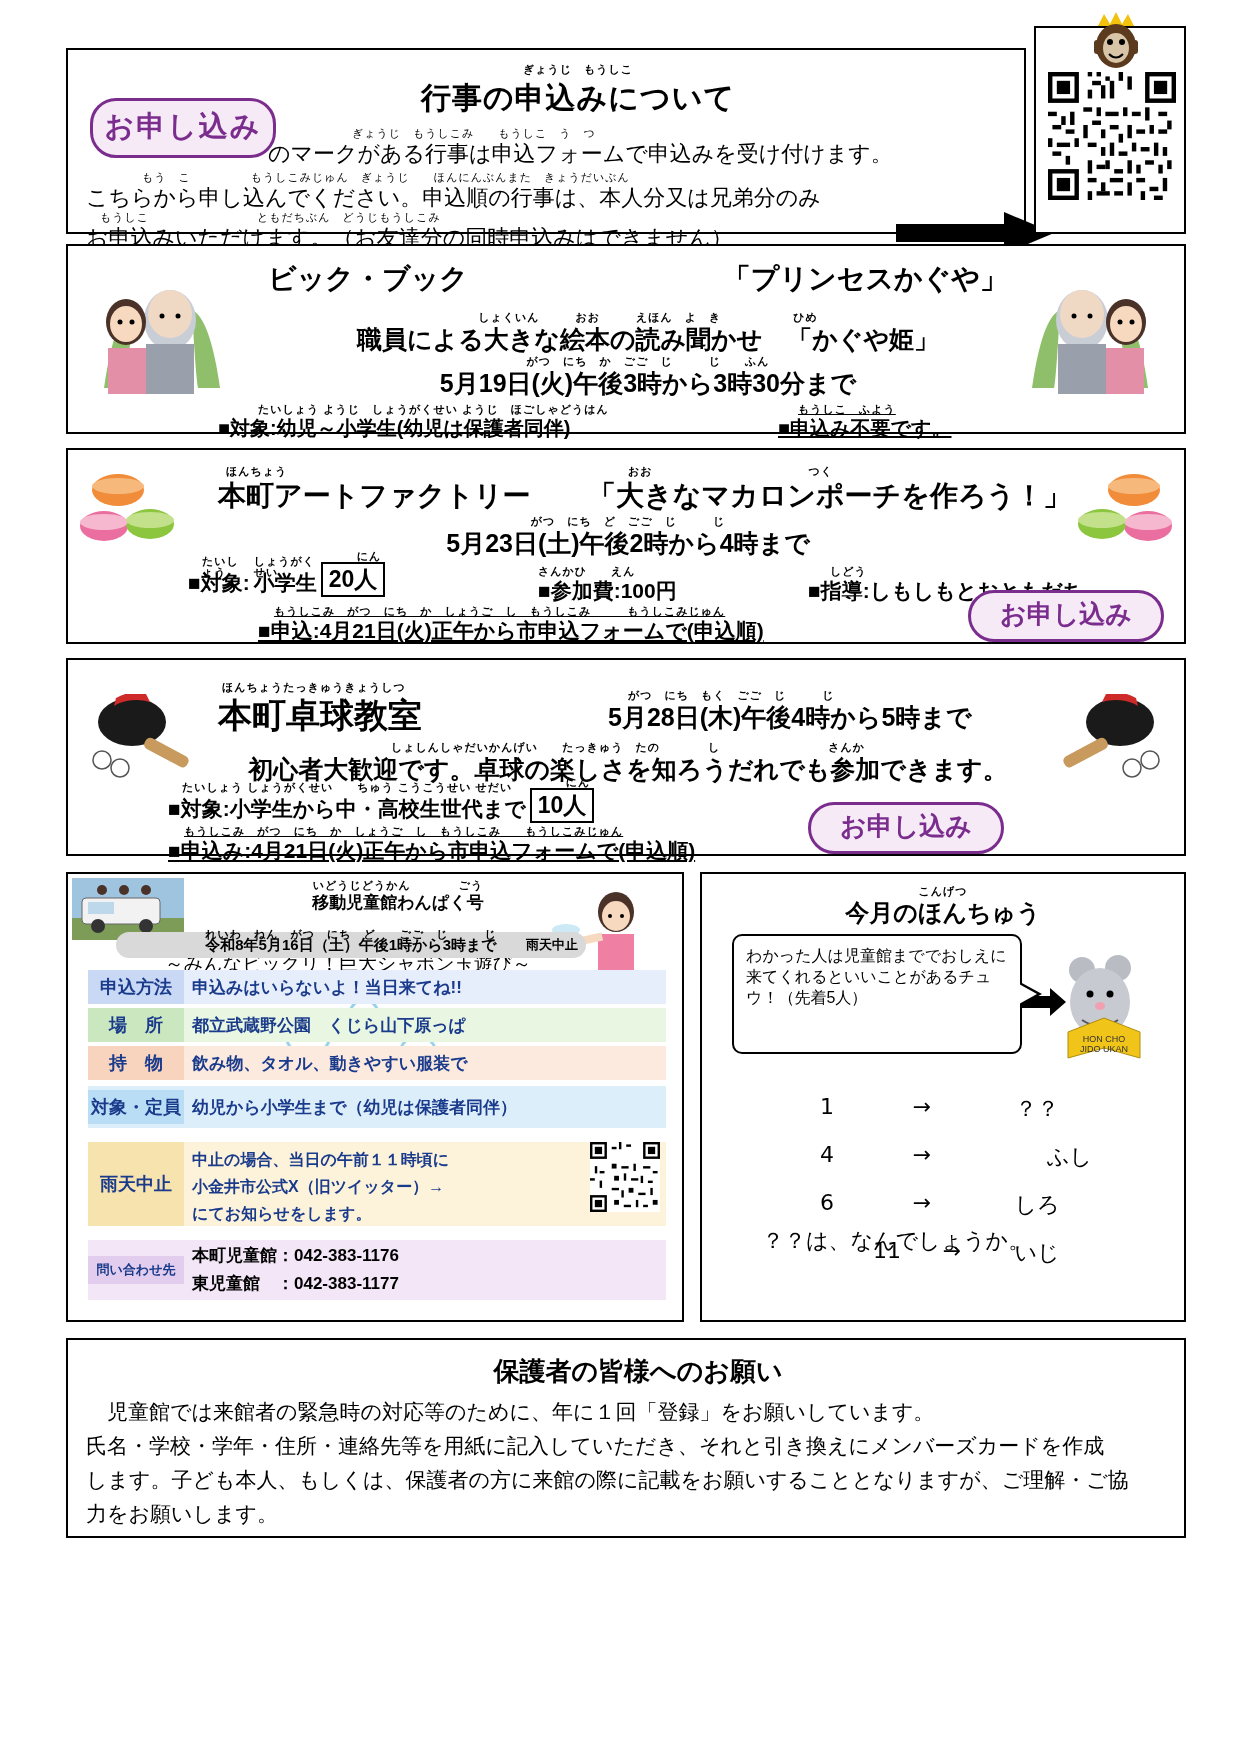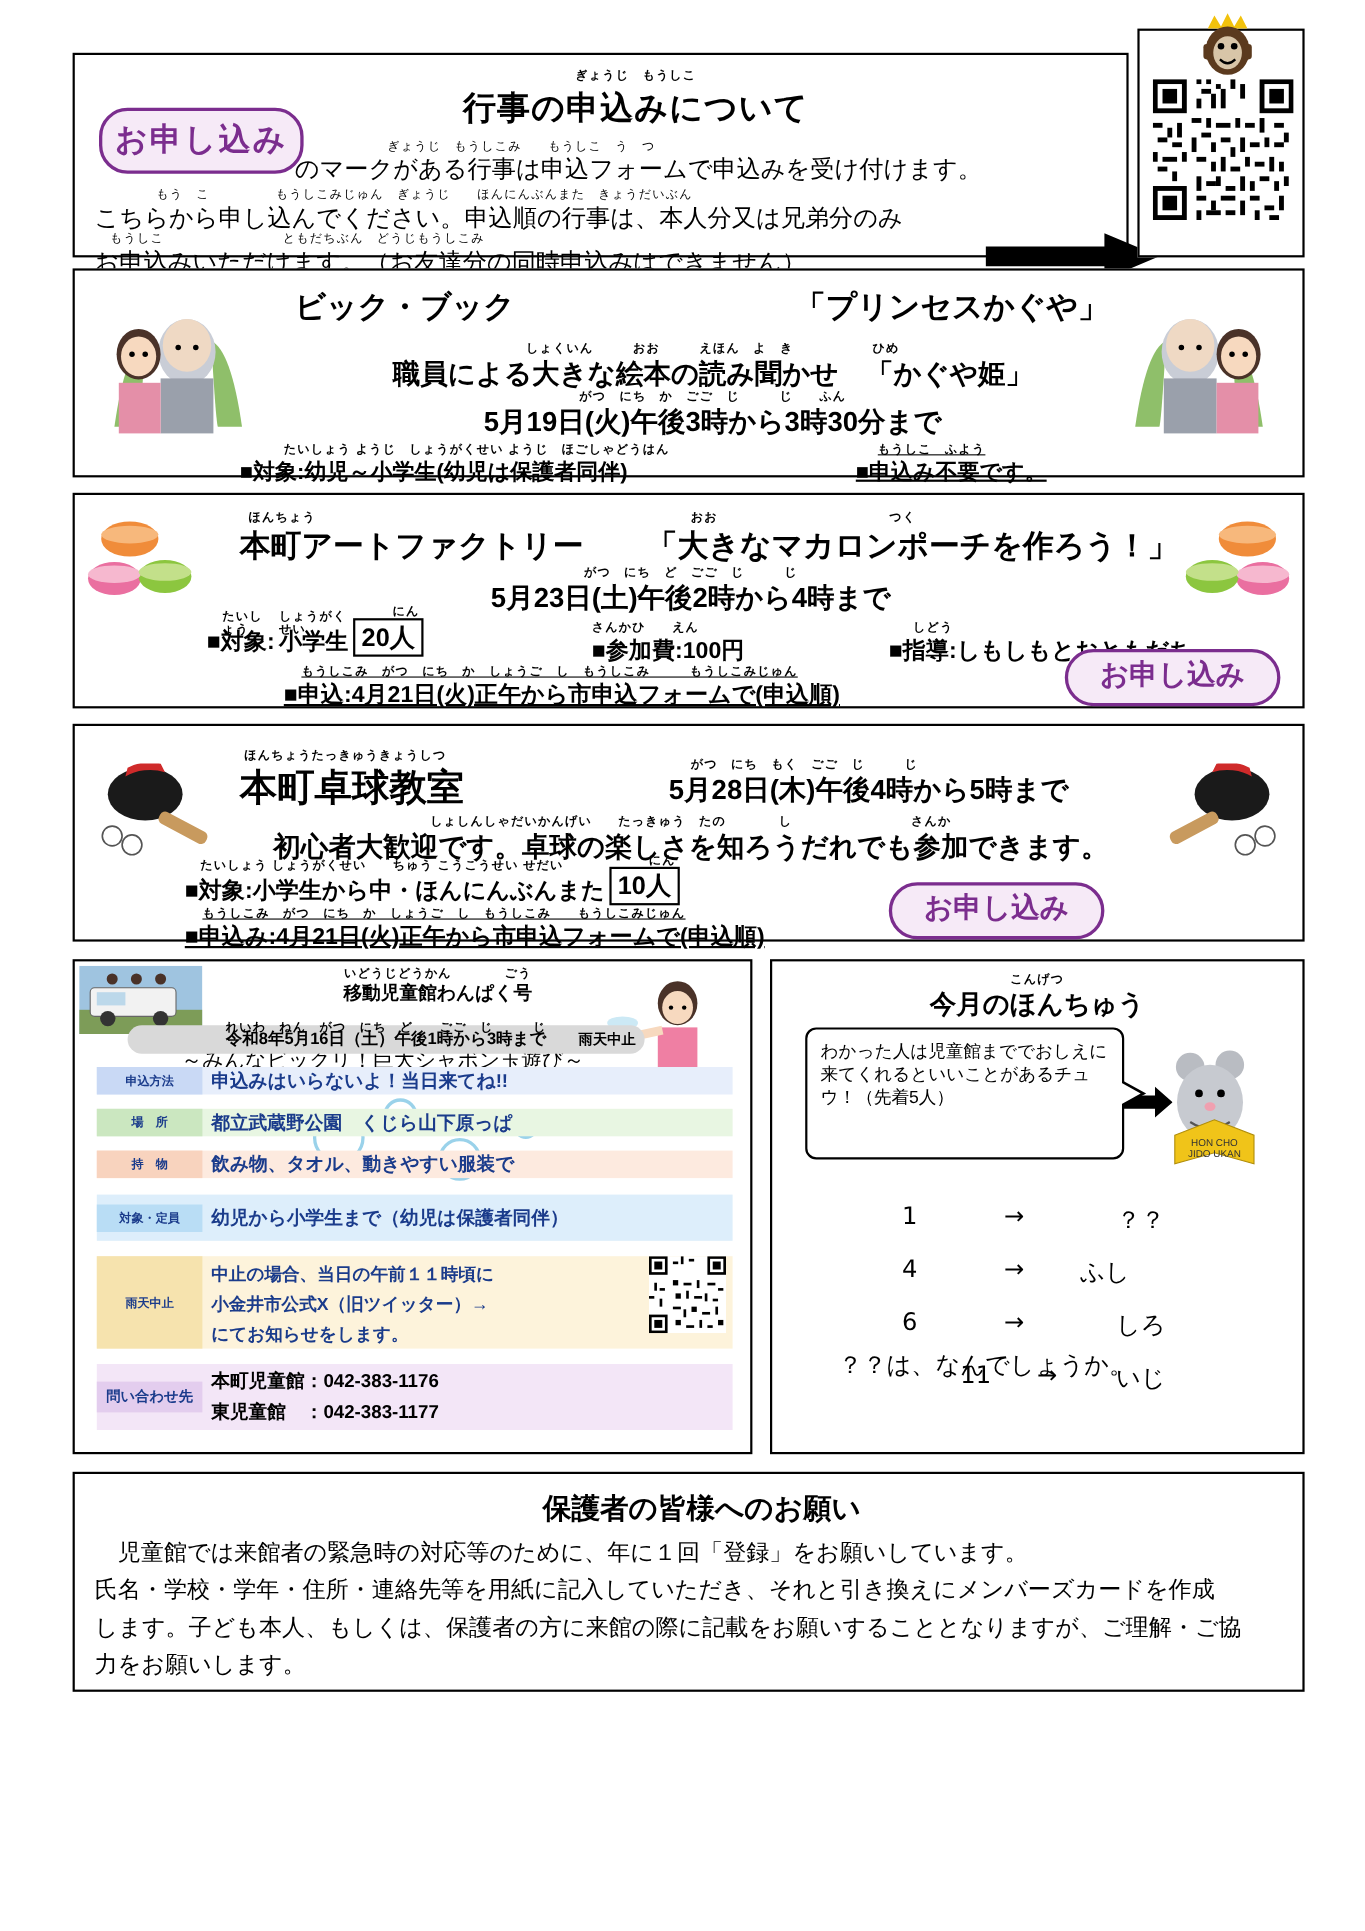--- a/index.html
+++ b/index.html
@@ -88,21 +88,21 @@
   .pill-date {
     position: absolute; left: 48px; top: 58px; width: 470px; height: 26px;
     background: #d9d9d9; border-radius: 13px; text-align: center; font-size: 15px; font-weight: bold; line-height: 26px;
   }
   .row-band {
     position: absolute; left: 20px; width: 578px;
     display: flex; align-items: center;
   }
   .band-label {
     width: 96px; flex: 0 0 96px; text-align: center; font-weight: bold;
-    font-size: 11px; color: #1a3b8b; padding: 5px 0;
+    font-size: 18px; color: #1a3b8b; padding: 5px 0;
   }
   .band-body { font-size: 17px; font-weight: bold; color: #1a3b8b; padding-left: 8px; }
 
   
   #sec-quiz { left: 700px; top: 872px; width: 486px; height: 450px; }
   .speech {
     position: absolute; left: 30px; top: 60px; width: 290px; height: 120px;
     border: 2px solid #000; border-radius: 10px; font-size: 16px; padding: 10px 12px; box-sizing: border-box;
   }
   .speech::after {
@@ -405,21 +405,21 @@
     </div>
 
     <div style="position:absolute;left:140px;top:82px;width:840px;text-align:center;font-size:25px;font-weight:bold">
       <div class="ruby" style="text-align:center">しょしんしゃだいかんげい　　たっきゅう　たの　　　　し　　　　　　　　　さんか</div>
       <span>初心者大歓迎です。卓球の楽しさを知ろうだれでも参加できます。</span>
     </div>
 
     <div style="position:absolute;left:100px;top:128px;font-size:21px;font-weight:bold;display:flex;align-items:flex-end;gap:4px">
       <span style="position:relative">
         <span class="ruby" style="position:absolute;top:-13px;left:14px">たいしょう しょうがくせい　　ちゅう こうこうせい せだい</span>
-        <span>■対象:小学生から中・ほんにんぶんまた</span>
+        <span>■対象:小学生から中・高校生世代まで</span>
       </span>
       <span class="numbox" style="font-size:23px">
         <span class="ruby">にん</span>
         <span>10人</span>
       </span>
     </div>
 
     <div style="position:absolute;left:100px;top:166px;font-size:21px;font-weight:bold;text-decoration:underline">
       <div class="ruby" style="margin-left:16px;text-decoration:none">もうしこみ　がつ　にち　か　しょうご　し　もうしこみ　　もうしこみじゅん</div>
       <span>■申込み:4月21日(火)正午から市申込フォームで(申込順)</span>
@@ -575,21 +575,21 @@
 
     <div style="position:absolute;left:90px;top:220px;width:300px;">
       <div style="display:flex;justify-content:space-between;margin-bottom:18px" class="quiz-row">
         <span style="width:70px;text-align:center">1</span>
         <span style="width:60px;text-align:center">→</span>
         <span style="width:110px;text-align:center">？？</span>
       </div>
       <div style="display:flex;justify-content:space-between;margin-bottom:18px" class="quiz-row">
         <span style="width:70px;text-align:center">4</span>
         <span style="width:60px;text-align:center">→</span>
-        <span style="width:110px;text-align:left">ふし</span>
+        <span style="width:110px;text-align:right">ふし</span>
       </div>
       <div style="display:flex;justify-content:space-between;margin-bottom:18px" class="quiz-row">
         <span style="width:70px;text-align:center">6</span>
         <span style="width:60px;text-align:center">→</span>
         <span style="width:110px;text-align:center">しろ</span>
       </div>
       <div style="display:flex;justify-content:flex-end;margin-bottom:18px" class="quiz-row">
         <span style="width:70px;text-align:center">11</span>
         <span style="width:60px;text-align:center">→</span>
         <span style="width:110px;text-align:center">いじ</span>

